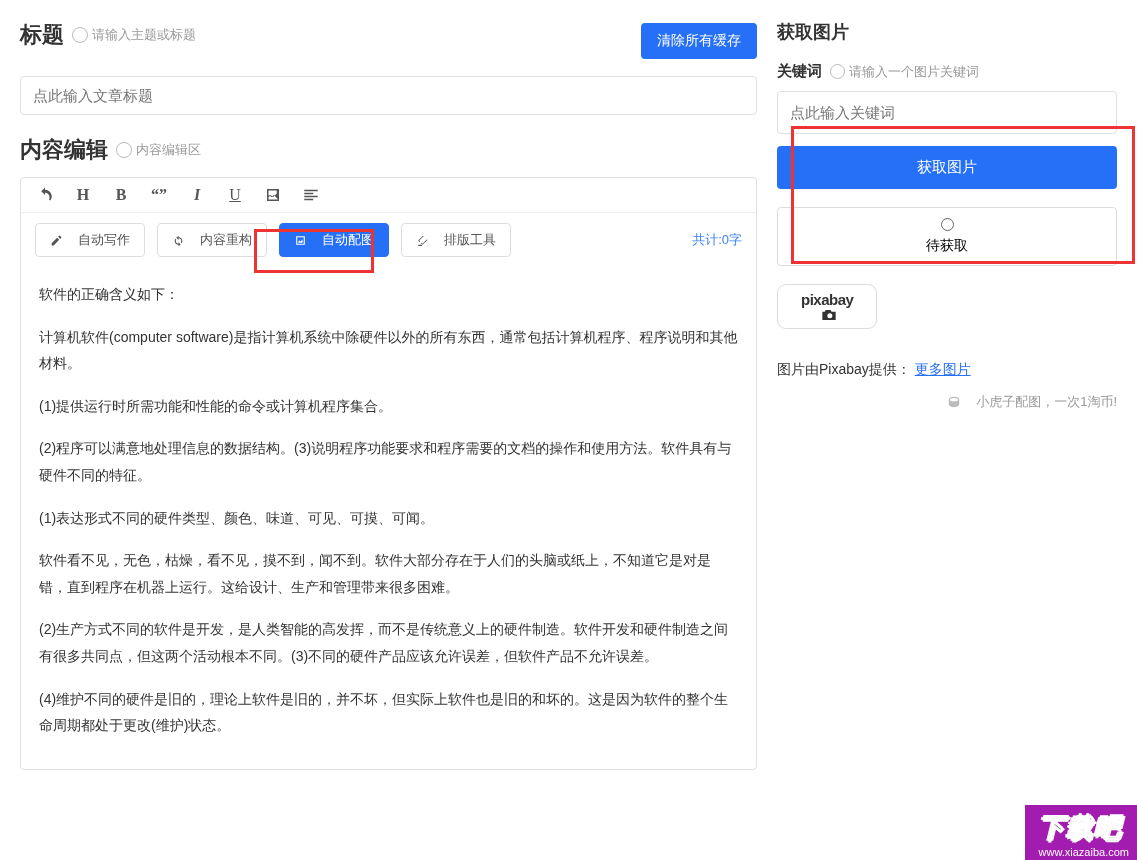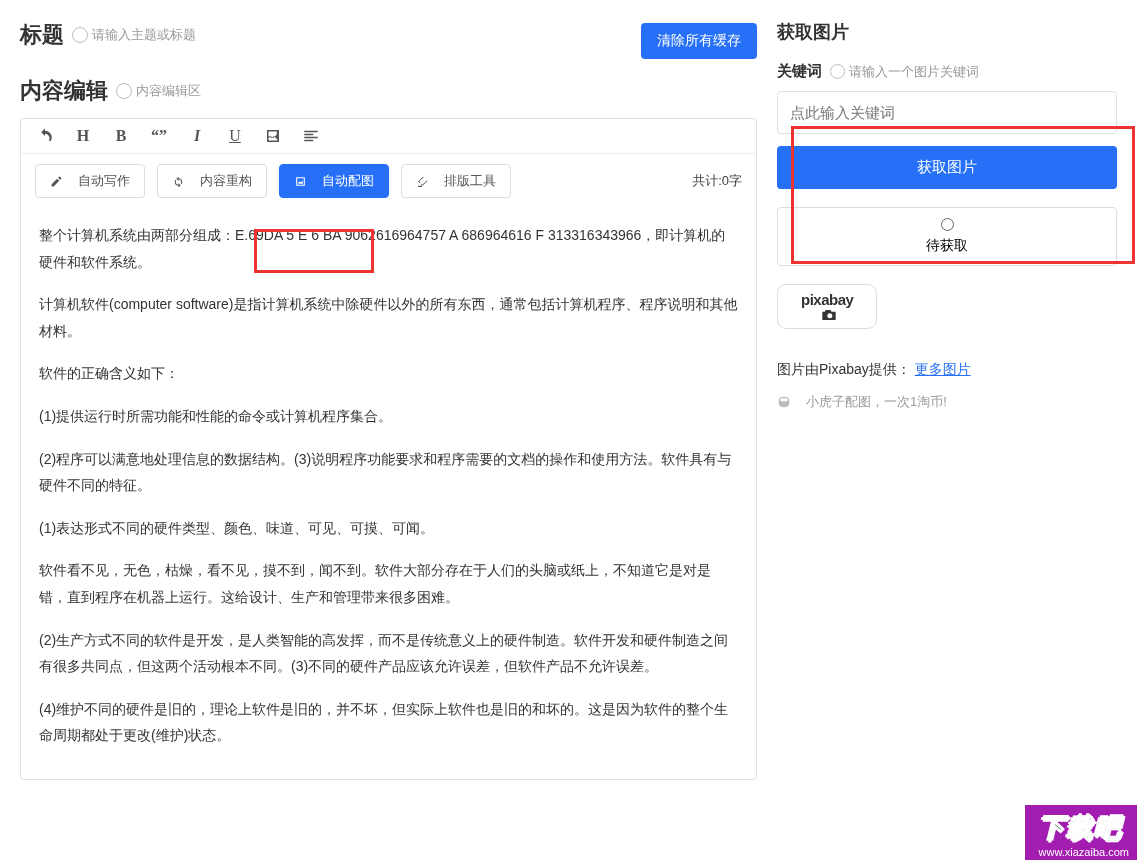--- a/index.html
+++ b/index.html
@@ -20,57 +20,58 @@
     .editor-box { border: 1px solid #e0e0e0; border-radius: 4px; }
     .formatting-bar { border-bottom: 1px solid #eee; padding: 8px 14px; display: flex; gap: 18px; align-items: center; }
     .fb-btn { color: #555; font-size: 16px; cursor: pointer; display: inline-flex; align-items: center; justify-content: center; width: 20px; }
     .fb-btn svg { width: 18px; height: 18px; fill: #555; }
     .action-bar { padding: 10px 14px; display: flex; gap: 12px; align-items: center; }
     .tool-btn { border: 1px solid #ddd; background: #fff; border-radius: 4px; padding: 7px 14px; font-size: 13px; color: #555; display: inline-flex; align-items: center; gap: 15px; cursor: pointer; }
     .tool-btn svg { width: 13px; height: 13px; fill: #555; }
     .tool-btn.active { background: #2670f7; color: #fff; border-color: #2670f7; }
     .tool-btn.active svg { fill: #fff; }
     .highlight-red { border: 3px solid #e33; position: absolute; pointer-events: none; }
-    .count-text { margin-left: auto; color: #404040; font-size: 13px; }
+    .count-text { margin-left: auto; color: #3b82f6; font-size: 13px; }
     .editor-content { padding: 14px 18px; font-size: 14px; line-height: 1.9; color: #333; }
     .editor-content p { margin-bottom: 16px; }
     
     .right-section { margin-bottom: 18px; }
     .right-title { font-size: 18px; font-weight: bold; margin-bottom: 18px; }
     .kw-header { display: flex; align-items: center; margin-bottom: 10px; }
     .kw-label { font-size: 15px; font-weight: bold; margin-right: 8px; }
     .kw-hint { font-size: 13px; color: #999; display: flex; align-items: center; }
     .kw-hint::before { content: ""; display: inline-block; width: 13px; height: 13px; border: 1px solid #bbb; border-radius: 50%; margin-right: 4px; }
     .kw-input { width: 100%; border: 1px solid #e0e0e0; border-radius: 4px; padding: 12px; font-size: 15px; color: #999; margin-bottom: 12px; }
     .pending-btn { border: 1px solid #ddd; border-radius: 4px; padding: 10px 0; width: 100%; background: #fff; font-size: 14px; display: flex; align-items: center; justify-content: center; gap: 6px; cursor: pointer; margin-top: 18px; flex-direction: column; }
     .pending-btn .circ { width: 13px; height: 13px; border: 1.5px solid #666; border-radius: 50%; display: inline-block; }
     .pixabay-badge { border: 1px solid #ddd; border-radius: 9px; padding: 6px 23px; display: inline-flex; align-items: center; margin-top: 18px; flex-direction: column; }
     .pixabay-badge .px-text { font-weight: bold; font-size: 15px; letter-spacing: -0.5px; }
     .credit-line { font-size: 14px; margin-top: 32px; color: #333; }
     .credit-link { color: #2670f7; text-decoration: underline; }
-    .tip-line { color: #999; font-size: 13px; display: flex; align-items: center; gap: 15px; margin-top: 14px; }
+    .tip-line { color: #999; font-size: 13px; display: flex; align-items: center; gap: 15px; margin-top: 14px; justify-content: flex-end; }
     .tip-line svg { width: 14px; height: 14px; fill: #bbb; }
     
     .watermark { position: absolute; right: 0; bottom: 0; background: #a21caf; color: #fff; padding: 6px 0 2px 14px; }
     .wm-big { font-size: 26px; font-weight: 900; font-style: italic; letter-spacing: 2px; text-shadow: 2px 0 0 #fff, -2px 0 0 #fff, 0 2px 0 #fff, 0 -2px 0 #fff; color: #000; -webkit-text-stroke: 1px #fff; }
     .wm-url { font-size: 11px; text-align: right; padding-right: 8px; }
   </style>
 </head>
 <body>
 
 <div class="main">
   <div class="left-col">
     
     <div class="header-row">
       <div class="section-header">
         <div class="section-title">标题</div>
         <div class="section-hint">请输入主题或标题</div>
       </div>
       <button class="btn-primary">清除所有缓存</button>
     </div>
+    <input class="title-input" placeholder="点此输入文章标题" style="">
 
     
     <div class="section-header" style="margin-bottom:12px;">
       <div class="section-title">内容编辑</div>
       <div class="section-hint">内容编辑区</div>
     </div>
 
     
     <div class="editor-box">
       <div class="formatting-bar">
@@ -116,23 +117,22 @@
         </button>
         <button class="tool-btn">
           <svg viewBox="0 0 24 24">
               <path d="M13 3l-9 9 3 3 1-1-2-2 8-8 6 6-8 8-2-2-1 1 3 3 9-9-8-8zM4 20h7v2H4v-2z"></path>
             </svg>
           <span>排版工具</span>
         </button>
         <span class="count-text">共计:0字</span>
       </div>
       <div class="editor-content">
-        <p>整个计算机系统由两部分组成：E.69DA 5 E 6 BA 9062616964757 A 686964616 F 313316343966，即计算机的硬件和软件系统。</p>
+        <p>软件的正确含义如下：</p>
         <p>计算机软件(computer software)是指计算机系统中除硬件以外的所有东西，通常包括计算机程序、程序说明和其他材料。</p>
-        <p>软件的正确含义如下：</p>
         <p>(1)提供运行时所需功能和性能的命令或计算机程序集合。</p>
         <p>(2)程序可以满意地处理信息的数据结构。(3)说明程序功能要求和程序需要的文档的操作和使用方法。软件具有与硬件不同的特征。</p>
         <p>(1)表达形式不同的硬件类型、颜色、味道、可见、可摸、可闻。</p>
         <p>软件看不见，无色，枯燥，看不见，摸不到，闻不到。软件大部分存在于人们的头脑或纸上，不知道它是对是错，直到程序在机器上运行。这给设计、生产和管理带来很多困难。</p>
         <p>(2)生产方式不同的软件是开发，是人类智能的高发挥，而不是传统意义上的硬件制造。软件开发和硬件制造之间有很多共同点，但这两个活动根本不同。(3)不同的硬件产品应该允许误差，但软件产品不允许误差。</p>
         <p>(4)维护不同的硬件是旧的，理论上软件是旧的，并不坏，但实际上软件也是旧的和坏的。这是因为软件的整个生命周期都处于更改(维护)状态。</p>
       </div>
     </div>
   </div>
 

